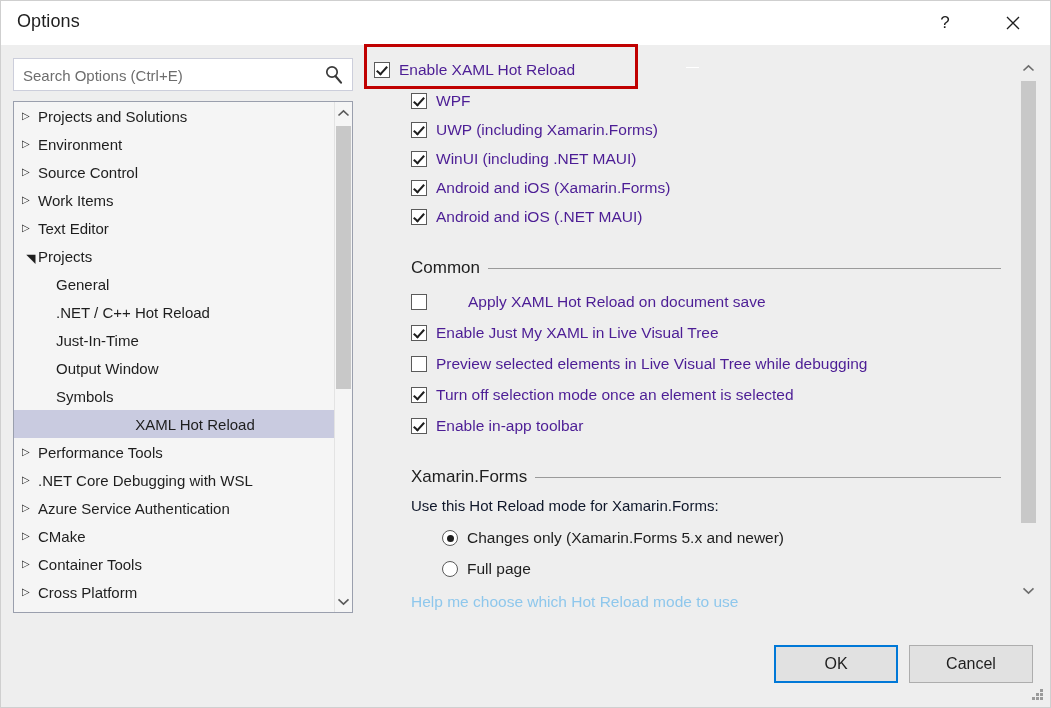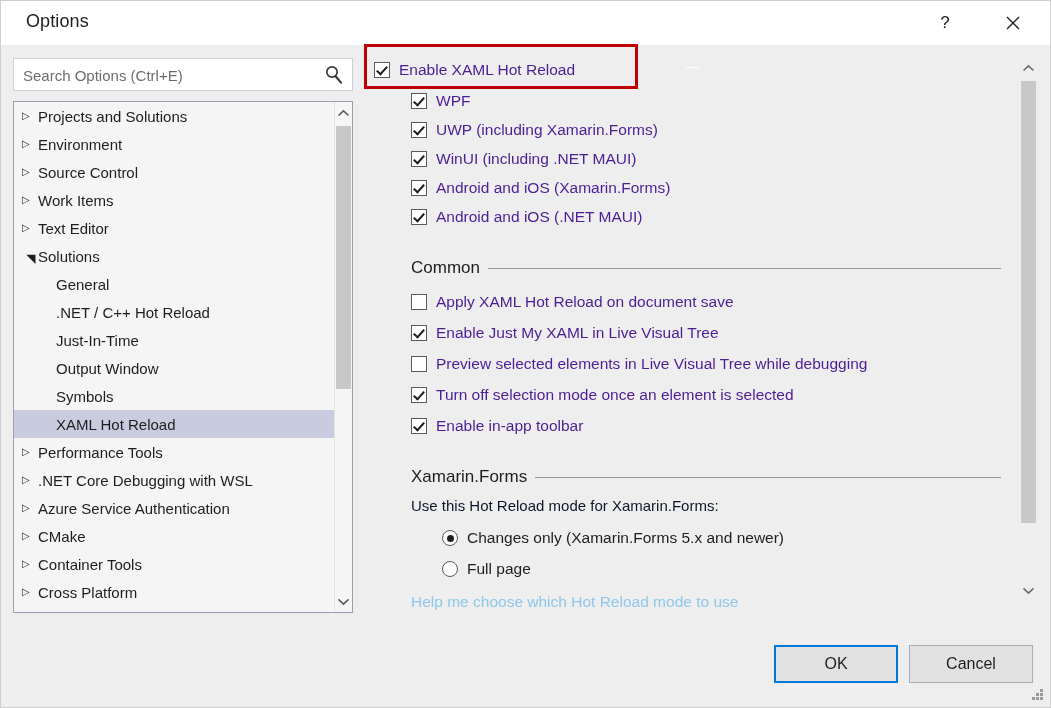--- a/index.html
+++ b/index.html
@@ -29,21 +29,21 @@
   
   .titlebar {
     position: absolute;
     left: 0; top: 0;
     width: 1049px;
     height: 44px;
     background: #ffffff;
   }
   .titlebar-text {
     position: absolute;
-    left: 25px;
+    left: 16px;
     top: 10px;
     font-size: 18px;
     color: #1e1e1e;
     letter-spacing: 0.1px;
     white-space: nowrap;
   }
   .title-btn {
     position: absolute;
     top: 0;
     width: 46px;
@@ -110,21 +110,21 @@
   .tree-item {
     position: relative;
     height: 28px;
     line-height: 28px;
     font-size: 15px;
     color: #1e1e1e;
     white-space: nowrap;
     padding-left: 8px;
     box-sizing: border-box;
   }
-  .tree-item.selected { background: #c9cbe0; }
+  .tree-item.selected { background: #c9cbe0; text-align: center; }
   .tree-arrow {
     display: inline-block;
     width: 16px;
     text-align: left;
     color: #1e1e1e;
     font-size: 10px;
     vertical-align: middle;
     position: relative;
     top: -1px;
   }
@@ -357,21 +357,21 @@
     </svg>
   </div>
 
   <div class="treeview">
     <div class="tree-items" id="tree-items">
         <div class="tree-item"><span class="tree-arrow">▷</span><span class="tree-label">Projects and Solutions</span></div>
         <div class="tree-item"><span class="tree-arrow">▷</span><span class="tree-label">Environment</span></div>
         <div class="tree-item"><span class="tree-arrow">▷</span><span class="tree-label">Source Control</span></div>
         <div class="tree-item"><span class="tree-arrow">▷</span><span class="tree-label">Work Items</span></div>
         <div class="tree-item"><span class="tree-arrow">▷</span><span class="tree-label">Text Editor</span></div>
-        <div class="tree-item"><span class="tree-arrow" style="font-size: 12px; transform: rotate(-90deg); display: inline-block;">◢</span><span class="tree-label">Solutions</span></div>
+        <div class="tree-item"><span class="tree-arrow" style="font-size: 12px; transform: rotate(-90deg); display: inline-block;">◢</span><span class="tree-label">Projects</span></div>
         <div class="tree-item child"><span class="tree-label">General</span></div>
         <div class="tree-item child"><span class="tree-label">.NET / C++ Hot Reload</span></div>
         <div class="tree-item child"><span class="tree-label">Just-In-Time</span></div>
         <div class="tree-item child"><span class="tree-label">Output Window</span></div>
         <div class="tree-item child"><span class="tree-label">Symbols</span></div>
         <div class="tree-item child selected"><span class="tree-label">XAML Hot Reload</span></div>
         <div class="tree-item"><span class="tree-arrow">▷</span><span class="tree-label">Performance Tools</span></div>
         <div class="tree-item"><span class="tree-arrow">▷</span><span class="tree-label">.NET Core Debugging with WSL</span></div>
         <div class="tree-item"><span class="tree-arrow">▷</span><span class="tree-label">Azure Service Authentication</span></div>
         <div class="tree-item"><span class="tree-arrow">▷</span><span class="tree-label">CMake</span></div>
@@ -422,21 +422,21 @@
           <span class="checkbox checked"></span>
           <span class="chk-label">Android and iOS (.NET MAUI)</span>
         </div>
       </div>
 
     <div class="group-header" style="left:45px;top:209px;width:590px;">
       <span class="group-title">Common</span>
       <span class="group-rule" style="flex:1;"></span>
     </div>
     <div id="common-list">
-        <div class="chk-row" style="left: 45px; top: 242px;">
+        <div class="chk-row" style="left: 45px; top: 242px; gap: 32px;">
           <span class="checkbox"></span>
           <span class="chk-label">Apply XAML Hot Reload on document save</span>
         </div>
         <div class="chk-row" style="left: 45px; top: 273px;">
           <span class="checkbox checked"></span>
           <span class="chk-label">Enable Just My XAML in Live Visual Tree</span>
         </div>
         <div class="chk-row" style="left: 45px; top: 304px;">
           <span class="checkbox"></span>
           <span class="chk-label">Preview selected elements in Live Visual Tree while debugging</span>

